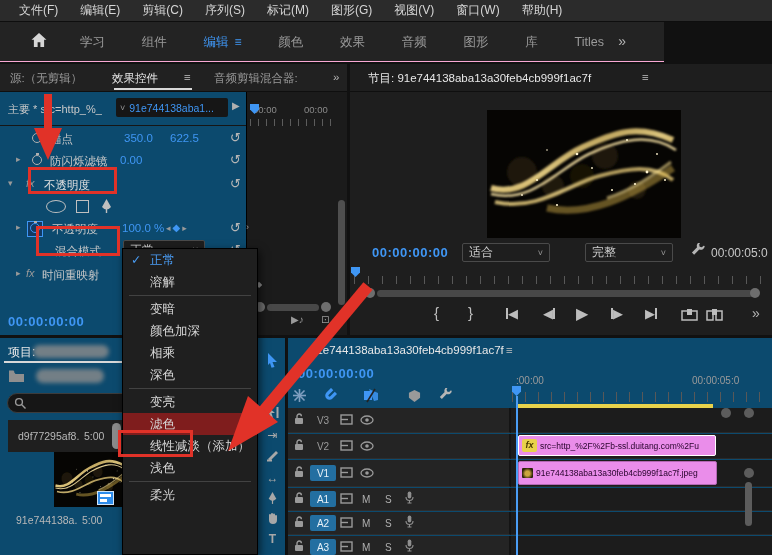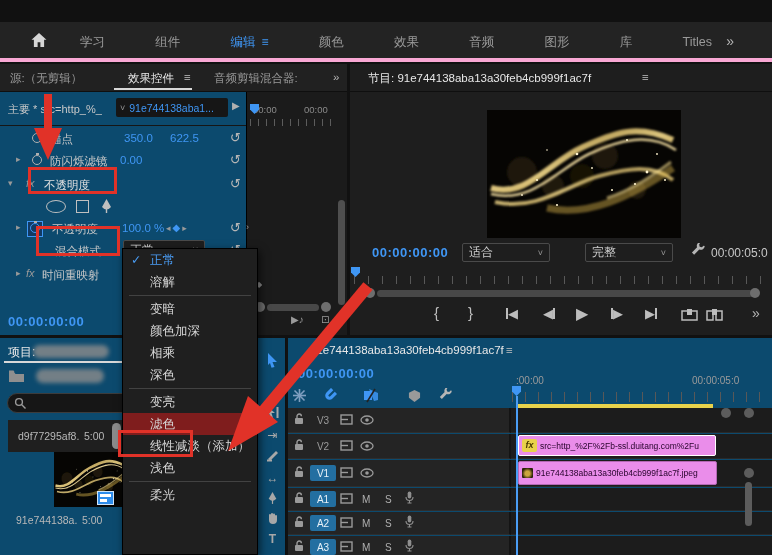--- a/index.html
+++ b/index.html
@@ -4,21 +4,21 @@
 <style>
   *{box-sizing:border-box;margin:0;padding:0}
   html,body{background:#000}
   body{font-family:"Liberation Sans","DejaVu Sans",sans-serif}
   #app{position:relative;width:772px;height:555px;background:#111;overflow:hidden;color:#d0d0d0}
   .abs{position:absolute}
   
   .menubar{position:absolute;left:0;top:0;width:772px;height:22px;background:#2b2b2b;border-bottom:1px solid #0e0e0e;display:flex;align-items:center;padding-left:8px;gap:0}
   .menubar span{font-size:12px;color:#d6d6d6;padding:0 11px;cursor:default}
   
-  .wsbar{position:absolute;left:0;top:22px;width:772px;height:40px;background:#232323;border-bottom:4px solid #f9a8d4}
+  .wsbar{position:absolute;left:0;top:22px;width:664px;height:40px;background:#232323;border-bottom:1px solid #f9a8d4}
   .wsbar .home{position:absolute;left:30px;top:10px}
   .wstabs{position:absolute;left:80px;right:60px;top:0;height:40px;display:flex;align-items:center;justify-content:space-between}
   .wstab{font-size:12.5px;color:#9a9a9a;white-space:nowrap}
   .wstab.active{color:#3f96f4}
   .wstab .mi{color:#3f96f4;margin-left:6px;font-size:12px}
   .ws-ovf{position:absolute;right:38px;top:11px;color:#b5b5b5;font-size:14px}
   
   .panel{position:absolute;background:#0c4a6e;overflow:hidden}
   .ptabs{position:relative;height:28px;background:#212121;border-bottom:1px solid #0f0f0f}
   .ptab{position:absolute;top:7px;font-size:11.5px;color:#9a9a9a;white-space:nowrap}
@@ -123,20 +123,31 @@
             <circle cx="105" cy="58" r="0.9"></circle>
             <circle cx="148" cy="74" r="1.1"></circle>
           <circle cx="35" cy="85" r="0.9"></circle>
             <circle cx="178" cy="70" r="1"></circle>
             <circle cx="60" cy="40" r="0.8"></circle>
         </g>
       </g>
     </defs>
   </svg>
 
+  <div class="menubar">
+    <span>文件(F)</span>
+    <span>编辑(E)</span>
+    <span>剪辑(C)</span>
+    <span>序列(S)</span>
+    <span>标记(M)</span>
+    <span>图形(G)</span>
+    <span>视图(V)</span>
+    <span>窗口(W)</span>
+    <span>帮助(H)</span>
+  </div>
 
   <div class="wsbar">
     <span class="home">
       <svg width="18" height="16" viewBox="0 0 16 15">
           <path d="M8 1 L15 7.2 H12.8 V14 H9.3 V9.6 H6.7 V14 H3.2 V7.2 H1 Z" fill="#d6d6d6"></path>
         </svg>
     </span>
     <div class="wstabs">
       <span class="wstab">学习</span>
       <span class="wstab">组件</span>
@@ -147,21 +158,21 @@
       <span class="wstab">图形</span>
       <span class="wstab">库</span>
       <span class="wstab">Titles</span>
     </div>
     <span class="ws-ovf">»</span>
   </div>
 
   <div class="panel" style="left:0;top:64px;width:347px;height:271px">
     <div class="ptabs">
       <span class="ptab" style="left:10px">源:（无剪辑）</span>
-      <span class="ptab active" style="left:128px">效果控件</span>
+      <span class="ptab active" style="left:112px">效果控件</span>
       <span class="ptab" style="left:184px;color:#c0c0c0">≡</span>
       <span class="ptab" style="left:214px;max-width:116px;overflow:hidden">音频剪辑混合器:</span>
       <span class="ptab" style="left:333px;color:#b5b5b5">»</span>
       <div class="underline" style="left:114px;top:24px;width:78px"></div>
     </div>
 
     <div class="abs" style="left:0;top:28px;width:347px;height:34px;border-bottom:1px solid #161616">
       <span class="abs" style="left:8px;top:10px;font-size:11px;color:#c8c8c8;width:106px;overflow:hidden;white-space:nowrap">主要 * src=http_%_</span>
       <div class="abs" style="left:116px;top:6px;width:112px;height:19px;background:#161616;border-radius:2px;display:flex;align-items:center;padding:0 4px;gap:4px">
         <span class="chev">˅</span>

